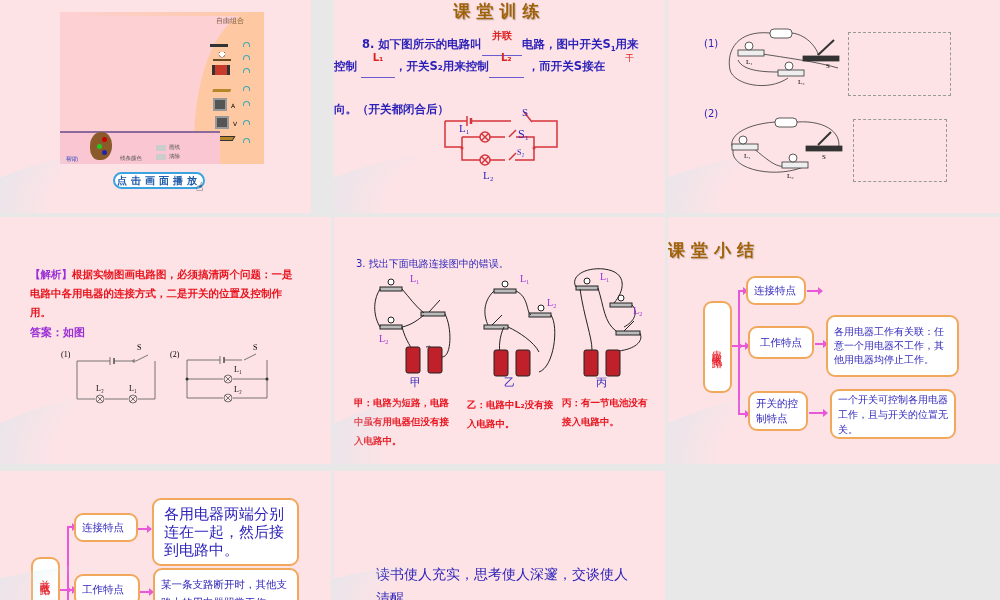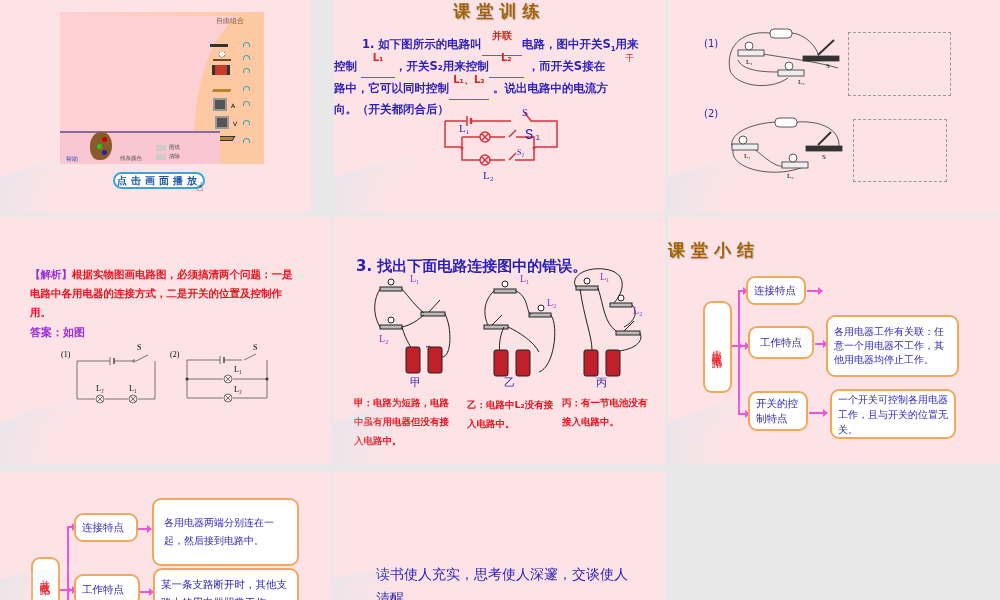--- a/index.html
+++ b/index.html
@@ -77,49 +77,46 @@
     <div class="abs" style="left:96px;top:142px;width:10px;height:6px;background:#ccc"></div>
     <div class="abs" style="left:109px;top:141px;font-size:5.5px;color:#555">清除</div>
   </div>
   <div class="play-btn">点击画面播放</div>
   <div class="abs" style="left:196px;top:180px;font-size:12px">☝</div>
 </div>
 
 <div class="slide s2">
   <div class="abs title" style="left:0;right:0;top:0;text-align:center">课堂训练</div>
   <div class="abs txt blue" style="left:28px;top:34px;width:300px">
-    <div style="white-space:nowrap"><span>1.  如下图所示的电路叫</span><span class="fill" style="width:40px"><span>并联</span>&nbsp;</span><span>电路，图中开关S</span><sub style="font-size:7px">1</sub><span>用来</span></div>
+    <div style="white-space:nowrap"><span>8.  如下图所示的电路叫</span><span class="fill" style="width:40px"><span>并联</span>&nbsp;</span><span>电路，图中开关S</span><sub style="font-size:7px">1</sub><span>用来</span></div>
   </div>
   <div class="abs txt blue" style="left:0;top:56px;width:330px;white-space:nowrap">
     <span>控制</span> <span class="fill" style="width:34px"><span>L₁</span>&nbsp;</span><span>，开关S₂用来控制</span><span class="fill" style="width:35px"><span>L₂</span>&nbsp;</span> <span>，而开关S接在</span>
   </div>
   <div class="abs" style="left:291px;top:52px;font-size:9px;color:#d22">干</div>
-  <div class="abs txt blue" style="left:0;top:78px;width:330px;white-space:nowrap">
-    <span>路中，它可以同时控制</span><span class="fill" style="width:40px"><span>L₁、L₂</span>&nbsp;</span> <span>。说出电路中的电流方</span>
-  </div>
   <div class="abs txt blue" style="left:0;top:99px;white-space:nowrap">向。（开关都闭合后）</div>
   <svg width="331" height="213" style="left:0;top:0">
     <g stroke="#d6343a" stroke-width="1.5" fill="none">
       <path d="M111 121 H133 M137 121 H177 M190 112 L198 122 M198 121 H223 V147 H200 M111 121 V147 H128"></path>
       <line x1="133" y1="116" x2="133" y2="126"></line>
         <line x1="137" y1="118" x2="137" y2="124" stroke-width="2.5"></line>
       <path d="M128 137 H146 M156 137 H171 M175 137 L182 130 M182 137 H200 V160 H181 M128 137 V160 H146 M156 160 H171 M175 160 L182 153 M182 160"></path>
       <circle cx="151" cy="137" r="5"></circle>
         <line x1="147.5" y1="133.5" x2="154.5" y2="140.5"></line>
         <line x1="154.5" y1="133.5" x2="147.5" y2="140.5"></line>
       <circle cx="151" cy="160" r="5"></circle>
         <line x1="147.5" y1="156.5" x2="154.5" y2="163.5"></line>
         <line x1="154.5" y1="156.5" x2="147.5" y2="163.5"></line>
     </g>
     <circle cx="128" cy="148" r="1.5" fill="#d6343a"></circle>
       <circle cx="200" cy="148" r="1.5" fill="#d6343a"></circle>
   </svg>
   <div class="abs blue" style="left:188px;top:106px;font-size:11px;font-family:'Liberation Serif',serif">S</div>
   <div class="abs blue" style="left:125px;top:122px;font-size:11px;font-family:'Liberation Serif',serif">L₁</div>
-  <div class="abs blue" style="left:191px;top:127px;font-size:14px;font-family:Liberation Mono, monospace">S₁</div>
+  <div class="abs blue" style="left:184px;top:127px;font-size:12px;font-family:Liberation Serif, serif">S₁</div>
   <div class="abs blue" style="left:183px;top:148px;font-size:8px;font-family:'Liberation Serif',serif">S₂</div>
   <div class="abs blue" style="left:149px;top:169px;font-size:11px;font-family:'Liberation Serif',serif">L₂</div>
 </div>
 
 <div class="slide s3">
   <div class="abs blue" style="left:36px;top:38px;font-size:10px">(1)</div>
   <div class="abs blue" style="left:36px;top:108px;font-size:10px">(2)</div>
   <svg width="332" height="213" style="left:0;top:0">
     <g stroke="#333" stroke-width="0.8" fill="none">
       <rect x="102" y="29" width="22" height="9" rx="4" fill="#fff"></rect>
@@ -184,21 +181,21 @@
   <div class="abs" style="left:137px;top:126px;font-size:8px;font-family:'Liberation Serif',serif">S</div>
   <div class="abs" style="left:96px;top:167px;font-size:8px;font-family:'Liberation Serif',serif">L₂</div>
   <div class="abs" style="left:129px;top:167px;font-size:8px;font-family:'Liberation Serif',serif">L₁</div>
   <div class="abs" style="left:170px;top:133px;font-size:8px;font-family:'Liberation Serif',serif">(2)</div>
   <div class="abs" style="left:253px;top:126px;font-size:8px;font-family:'Liberation Serif',serif">S</div>
   <div class="abs" style="left:234px;top:148px;font-size:8px;font-family:'Liberation Serif',serif">L₁</div>
   <div class="abs" style="left:234px;top:168px;font-size:8px;font-family:'Liberation Serif',serif">L₂</div>
 </div>
 
 <div class="slide s5">
-  <div class="abs blue" style="left:22px;top:40px;font-size:15px;font-weight:bold">3.  找出下面电路连接图中的错误。</div>
+  <div class="abs blue" style="left:22px;top:40px;font-size:10px;font-weight:normal">3.  找出下面电路连接图中的错误。</div>
   <svg width="331" height="247" style="left:0;top:0">
     <g stroke="#222" stroke-width="1" fill="none">
       <rect x="46" y="70" width="22" height="4" fill="#bbb"></rect>
         <circle cx="57" cy="65" r="3" fill="#fff"></circle>
       <rect x="46" y="108" width="22" height="4" fill="#bbb"></rect>
         <circle cx="57" cy="103" r="3" fill="#fff"></circle>
       <rect x="87" y="95" width="24" height="4" fill="#bbb"></rect>
         <line x1="95" y1="95" x2="106" y2="83"></line>
       <path d="M46 72 C38 85 40 100 46 110 M68 72 C75 80 82 90 90 96 M68 110 C78 108 85 102 90 98 M111 97 C118 110 118 140 108 140 M68 110 C72 125 78 130 80 138 M101 140 C95 125 96 130 92 130"></path>
       <rect x="72" y="130" width="14" height="26" rx="2" fill="#c0202a"></rect>
@@ -256,21 +253,21 @@
 </div>
 
 <div class="slide s7">
   <div class="box" style="left:31px;top:86px;width:29px;height:70px;justify-content:flex-start;align-items:center;padding-top:12px;color:#e8141e;writing-mode:vertical-rl;letter-spacing:2px">并联电路</div>
   <div class="vline" style="left:67px;top:55px;height:80px"></div>
   <div class="arrow" style="left:60px;top:118px;width:9px"></div>
   <div class="arrow" style="left:67px;top:55px;width:7px"></div>
   <div class="arrow" style="left:67px;top:118px;width:7px"></div>
   <div class="box" style="left:74px;top:42px;width:64px;height:29px">连接特点</div>
   <div class="arrow" style="left:138px;top:57px;width:11px"></div>
-  <div class="box" style="left:152px;top:27px;width:147px;height:68px;line-height:18px;font-size:10px;padding:16px 10px">各用电器两端分别连在一起，然后接到电路中。</div>
+  <div class="box" style="left:152px;top:27px;width:147px;height:68px;line-height:18px;font-size:15px;padding:16px 10px">各用电器两端分别连在一起，然后接到电路中。</div>
   <div class="box" style="left:74px;top:103px;width:66px;height:32px">工作特点</div>
   <div class="arrow" style="left:140px;top:120px;width:11px"></div>
   <div class="box" style="left:153px;top:97px;width:146px;height:60px;line-height:18px;font-size:10.5px;align-items:flex-start;padding-top:5px">某一条支路断开时，其他支路上的用电器照常工作。</div>
 </div>
 
 <div class="slide s8">
   <div class="abs blue" style="left:42px;top:91px;width:260px;font-size:14px;line-height:24px">读书使人充实，思考使人深邃，交谈使人清醒。</div>
 </div>
 
 </body></html>

